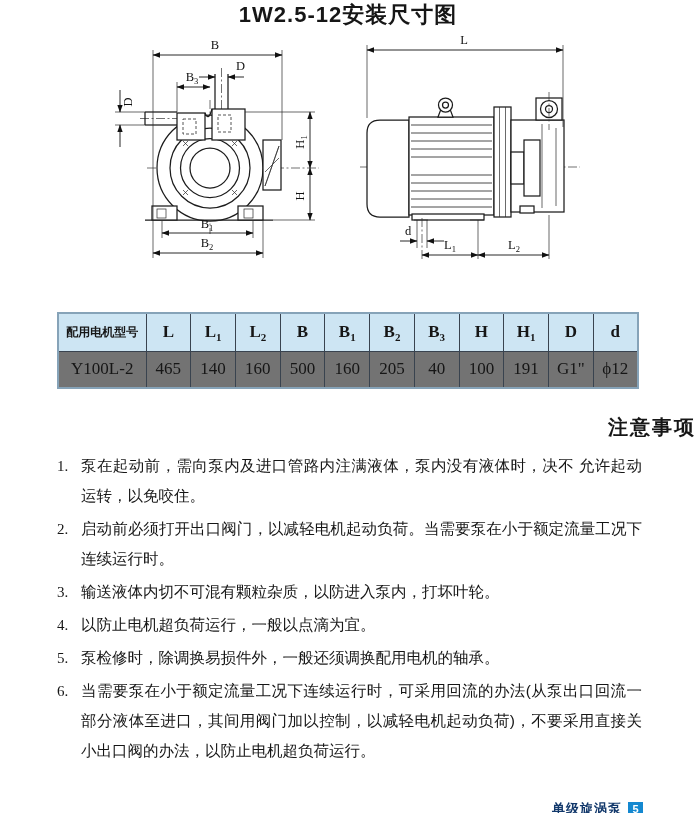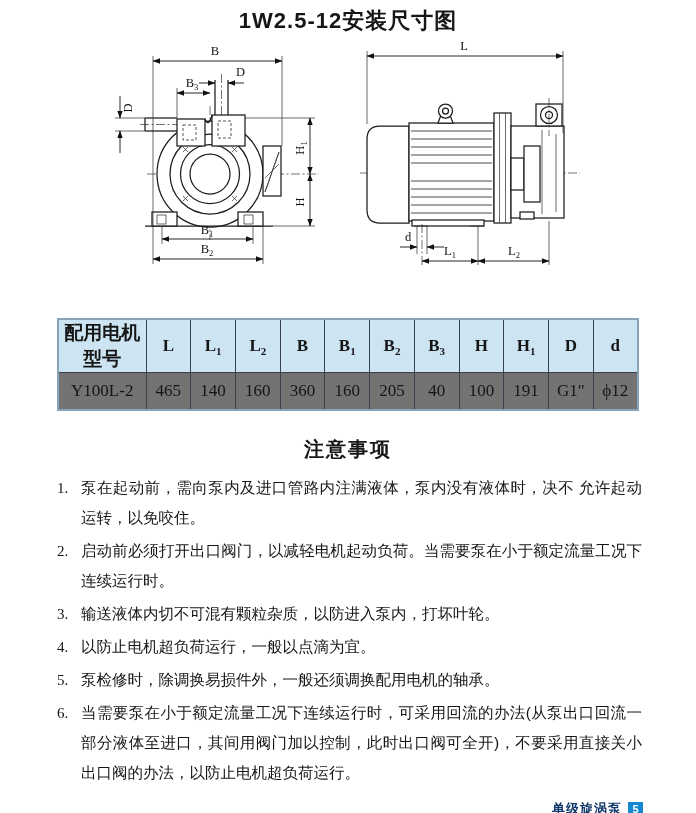--- a/index.html
+++ b/index.html
@@ -9,21 +9,21 @@
   *{box-sizing:border-box}
   html,body{margin:0;padding:0}
   body{background:#ffffff}
   .page{
     position:relative;width:696px;height:813px;margin:0 auto;background:#fff;
     overflow:hidden;color:var(--ink);
     font-family:"Liberation Sans","DejaVu Sans",sans-serif;
   }
   .title{
     text-align:center;font-size:22px;font-weight:bold;letter-spacing:1px;
-    padding-top:6px;line-height:30px;
+    padding-top:0;line-height:30px;
   }
   .drawings{position:relative;height:276px}
   .drawing{position:absolute}
   #front-view{left:95px;top:0}
   #side-view{left:352px;top:0}
   svg{display:block}
   svg text{
     font-family:"Liberation Serif","DejaVu Serif",serif;
     font-size:12.5px;fill:#111;
   }
@@ -39,27 +39,27 @@
     margin:6px 0 0 57px;width:582px;table-layout:fixed;border-collapse:collapse;
     border:2px solid var(--table_outer);
   }
   .dim-table th,.dim-table td{
     border:1.5px solid var(--table_border);text-align:center;vertical-align:middle;
     font-family:"Liberation Serif","DejaVu Serif",serif;font-size:17px;padding:0;
     overflow:hidden;
   }
   .dim-table th{background:var(--table_header_bg);height:38px;font-weight:bold}
   .dim-table th:first-child{
-    font-family:"Liberation Sans","DejaVu Sans",sans-serif;font-size:19px;letter-spacing:0;
+    font-family:"Liberation Sans","DejaVu Sans",sans-serif;font-size:12px;letter-spacing:0;
   }
   .dim-table td{height:37px;background:#737373}
   .dim-table sub{font-size:11px;line-height:0}
 
   .notes-heading{
-    text-align:center;font-size:20px;font-weight:bold;
+    text-align:right;font-size:20px;font-weight:bold;
     margin:25px 0 11px 0;line-height:26px;letter-spacing:2px;
   }
   .notes{margin:0 54px 0 57px}
   .note-item{display:flex;font-size:15.5px;line-height:30px;margin-bottom:3px}
   .note-num{
     flex:none;width:24px;font-family:"Liberation Serif","DejaVu Serif",serif;
     font-size:15px;
   }
   .note-text{flex:1;text-align:justify}
 
@@ -265,21 +265,21 @@
           <th>D</th>
           <th>d</th>
         </tr>
       </thead>
     <tbody>
         <tr>
           <td>Y100L-2</td>
           <td>465</td>
           <td>140</td>
           <td>160</td>
-          <td>360</td>
+          <td>500</td>
           <td>160</td>
           <td>205</td>
           <td>40</td>
           <td>100</td>
           <td>191</td>
           <td>G1"</td>
           <td>ϕ12</td>
         </tr>
       </tbody>
   </table>
@@ -301,21 +301,21 @@
       <div class="note-item">
         <span class="note-num">4.</span>
         <span class="note-text">以防止电机超负荷运行，一般以点滴为宜。</span>
       </div>
       <div class="note-item">
         <span class="note-num">5.</span>
         <span class="note-text">泵检修时，除调换易损件外，一般还须调换配用电机的轴承。</span>
       </div>
       <div class="note-item">
         <span class="note-num">6.</span>
-        <span class="note-text">当需要泵在小于额定流量工况下连续运行时，可采用回流的办法(从泵出口回流一部分液体至进口，其间用阀门加以控制，此时出口阀可全开)，不要采用直接关小出口阀的办法，以防止电机超负荷运行。</span>
+        <span class="note-text">当需要泵在小于额定流量工况下连续运行时，可采用回流的办法(从泵出口回流一部分液体至进口，其间用阀门加以控制，以减轻电机起动负荷)，不要采用直接关小出口阀的办法，以防止电机超负荷运行。</span>
       </div>
     </div>
 
   <div class="footer">
     <span class="footer-label">单级旋涡泵</span>
     <span class="footer-badge">5</span>
   </div>
 
 </div>
 

